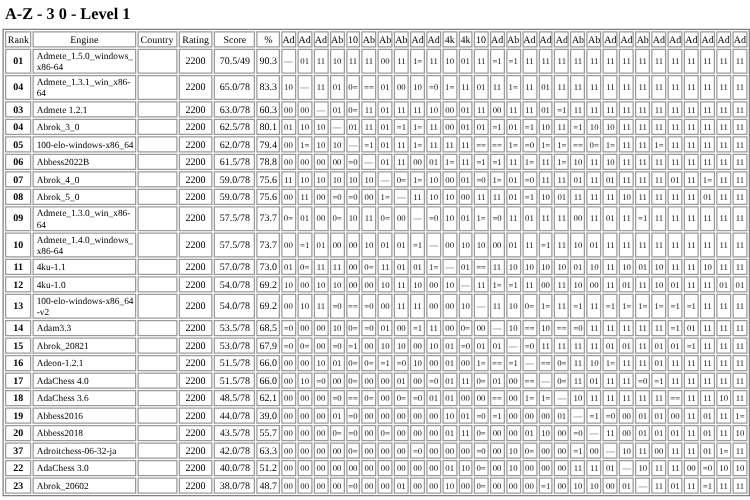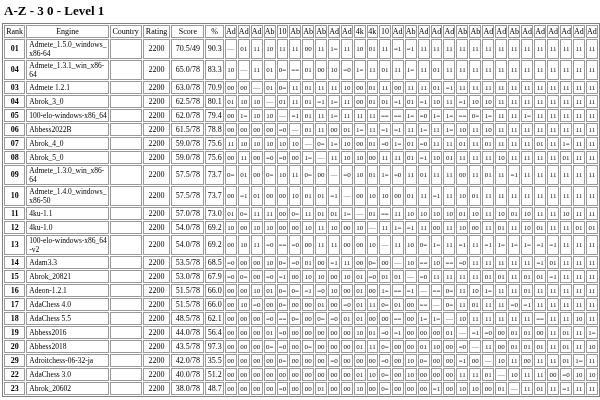--- a/index.html
+++ b/index.html
@@ -209,21 +209,21 @@
           <td class="res">11</td>
           <td class="res">11</td>
           <td class="res">11</td>
         </tr>
         <tr>
           <td class="rank">03</td>
           <td class="engine">Admete 1.2.1</td>
           <td class="country"></td>
           <td class="rating">2200</td>
           <td class="score">63.0/78</td>
-          <td class="pct">70.9</td>
+          <td class="pct">60.3</td>
           <td class="res">00</td>
           <td class="res">00</td>
           <td class="res diag">—</td>
           <td class="res">01</td>
           <td class="res">0=</td>
           <td class="res">11</td>
           <td class="res">01</td>
           <td class="res">11</td>
           <td class="res">11</td>
           <td class="res">10</td>
@@ -464,21 +464,21 @@
           <td class="res">=1</td>
           <td class="res">11</td>
           <td class="res">11</td>
           <td class="res">11</td>
           <td class="res">11</td>
           <td class="res">11</td>
           <td class="res">11</td>
         </tr>
         <tr>
           <td class="rank">10</td>
-          <td class="engine">Admete_1.4.0_windows_x86-50</td>
+          <td class="engine">Admete_1.4.0_windows_x86-64</td>
           <td class="country"></td>
           <td class="rating">2200</td>
           <td class="score">57.5/78</td>
           <td class="pct">73.7</td>
           <td class="res">00</td>
           <td class="res">=1</td>
           <td class="res">01</td>
           <td class="res">00</td>
           <td class="res">00</td>
           <td class="res">10</td>
@@ -760,21 +760,21 @@
           <td class="res">=0</td>
           <td class="res">=1</td>
           <td class="res">11</td>
           <td class="res">11</td>
           <td class="res">11</td>
           <td class="res">11</td>
           <td class="res">11</td>
         </tr>
         <tr>
           <td class="rank">18</td>
-          <td class="engine">AdaChess 5.5</td>
+          <td class="engine">AdaChess 3.6</td>
           <td class="country"></td>
           <td class="rating">2200</td>
           <td class="score">48.5/78</td>
           <td class="pct">62.1</td>
           <td class="res">00</td>
           <td class="res">00</td>
           <td class="res">00</td>
           <td class="res">=0</td>
           <td class="res">==</td>
           <td class="res">0=</td>
@@ -801,21 +801,21 @@
           <td class="res">11</td>
           <td class="res">10</td>
           <td class="res">11</td>
         </tr>
         <tr>
           <td class="rank">19</td>
           <td class="engine">Abbess2016</td>
           <td class="country"></td>
           <td class="rating">2200</td>
           <td class="score">44.0/78</td>
-          <td class="pct">56.4</td>
+          <td class="pct">39.0</td>
           <td class="res">00</td>
           <td class="res">00</td>
           <td class="res">00</td>
           <td class="res">01</td>
           <td class="res">=0</td>
           <td class="res">00</td>
           <td class="res">00</td>
           <td class="res">00</td>
           <td class="res">00</td>
           <td class="res">00</td>
@@ -838,58 +838,58 @@
           <td class="res">01</td>
           <td class="res">11</td>
           <td class="res">1=</td>
         </tr>
         <tr>
           <td class="rank">20</td>
           <td class="engine">Abbess2018</td>
           <td class="country"></td>
           <td class="rating">2200</td>
           <td class="score">43.5/78</td>
-          <td class="pct">97.3</td>
-          <td class="res">00</td>
-          <td class="res">00</td>
-          <td class="res">00</td>
-          <td class="res">0=</td>
-          <td class="res">=0</td>
-          <td class="res">00</td>
-          <td class="res">0=</td>
-          <td class="res">00</td>
-          <td class="res">00</td>
-          <td class="res">00</td>
-          <td class="res">01</td>
-          <td class="res">11</td>
-          <td class="res">0=</td>
-          <td class="res">00</td>
-          <td class="res">00</td>
-          <td class="res">01</td>
-          <td class="res">10</td>
-          <td class="res">00</td>
-          <td class="res">=0</td>
-          <td class="res diag">—</td>
-          <td class="res">11</td>
-          <td class="res">00</td>
-          <td class="res">01</td>
-          <td class="res">01</td>
-          <td class="res">01</td>
-          <td class="res">11</td>
-          <td class="res">01</td>
-          <td class="res">11</td>
-          <td class="res">10</td>
-        </tr>
-        <tr>
-          <td class="rank">29</td>
+          <td class="pct">55.7</td>
+          <td class="res">00</td>
+          <td class="res">00</td>
+          <td class="res">00</td>
+          <td class="res">0=</td>
+          <td class="res">=0</td>
+          <td class="res">00</td>
+          <td class="res">0=</td>
+          <td class="res">00</td>
+          <td class="res">00</td>
+          <td class="res">00</td>
+          <td class="res">01</td>
+          <td class="res">11</td>
+          <td class="res">0=</td>
+          <td class="res">00</td>
+          <td class="res">00</td>
+          <td class="res">01</td>
+          <td class="res">10</td>
+          <td class="res">00</td>
+          <td class="res">=0</td>
+          <td class="res diag">—</td>
+          <td class="res">11</td>
+          <td class="res">00</td>
+          <td class="res">01</td>
+          <td class="res">01</td>
+          <td class="res">01</td>
+          <td class="res">11</td>
+          <td class="res">01</td>
+          <td class="res">11</td>
+          <td class="res">10</td>
+        </tr>
+        <tr>
+          <td class="rank">37</td>
           <td class="engine">Adroitchess-06-32-ja</td>
           <td class="country"></td>
           <td class="rating">2200</td>
           <td class="score">42.0/78</td>
-          <td class="pct">35.5</td>
+          <td class="pct">63.3</td>
           <td class="res">00</td>
           <td class="res">00</td>
           <td class="res">00</td>
           <td class="res">00</td>
           <td class="res">0=</td>
           <td class="res">00</td>
           <td class="res">00</td>
           <td class="res">00</td>
           <td class="res">=0</td>
           <td class="res">00</td>

